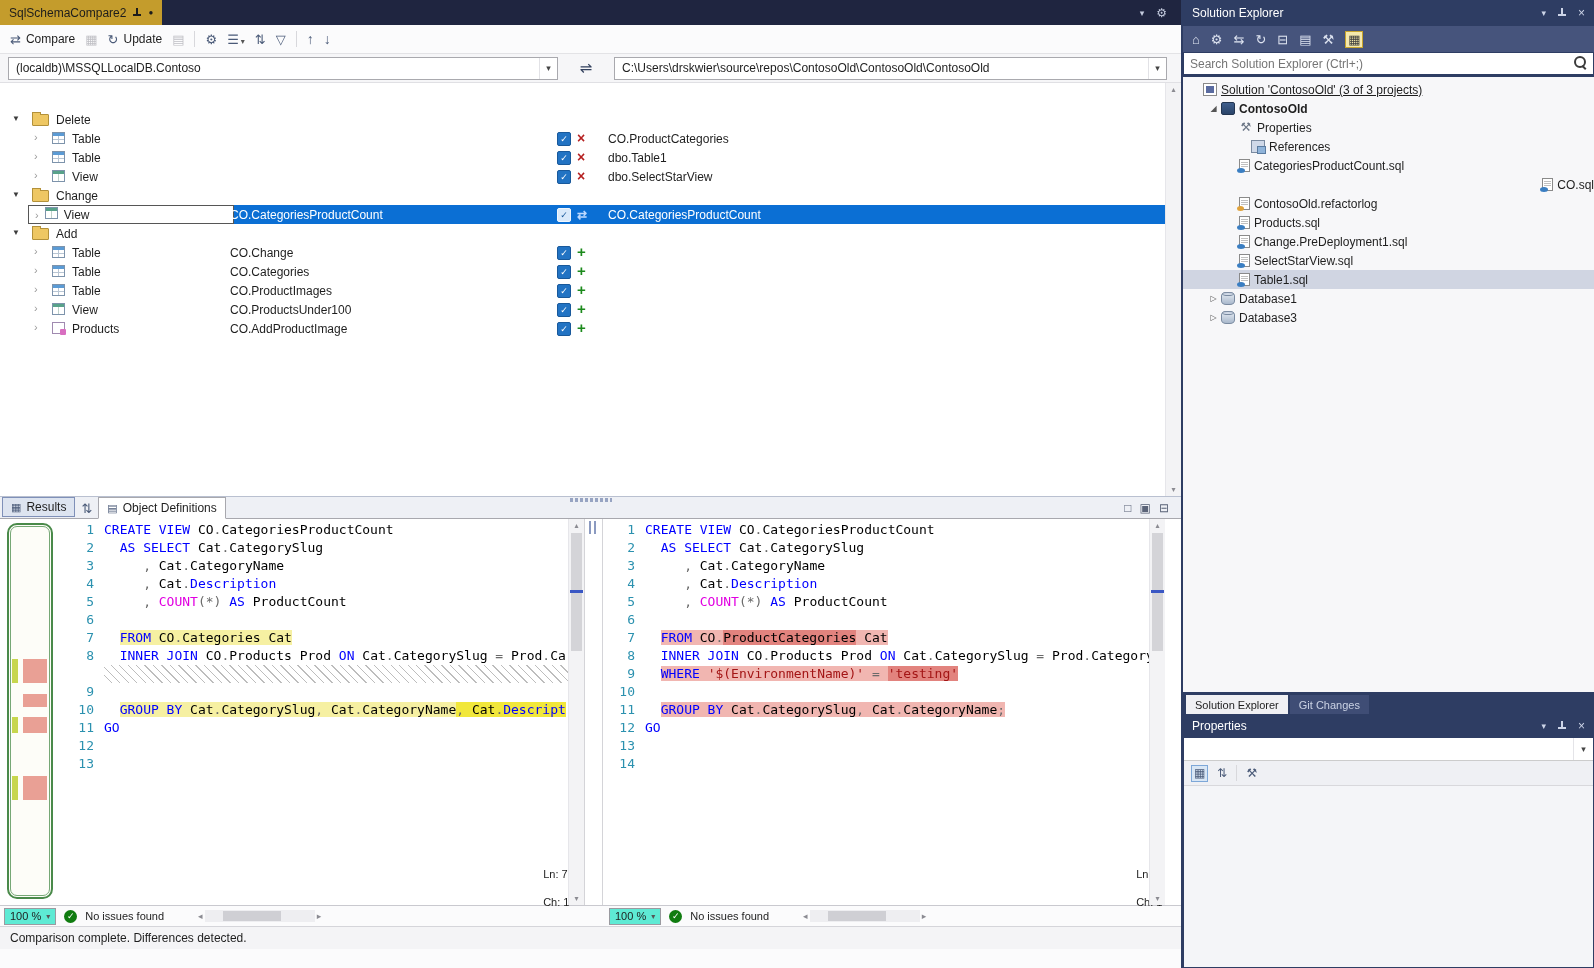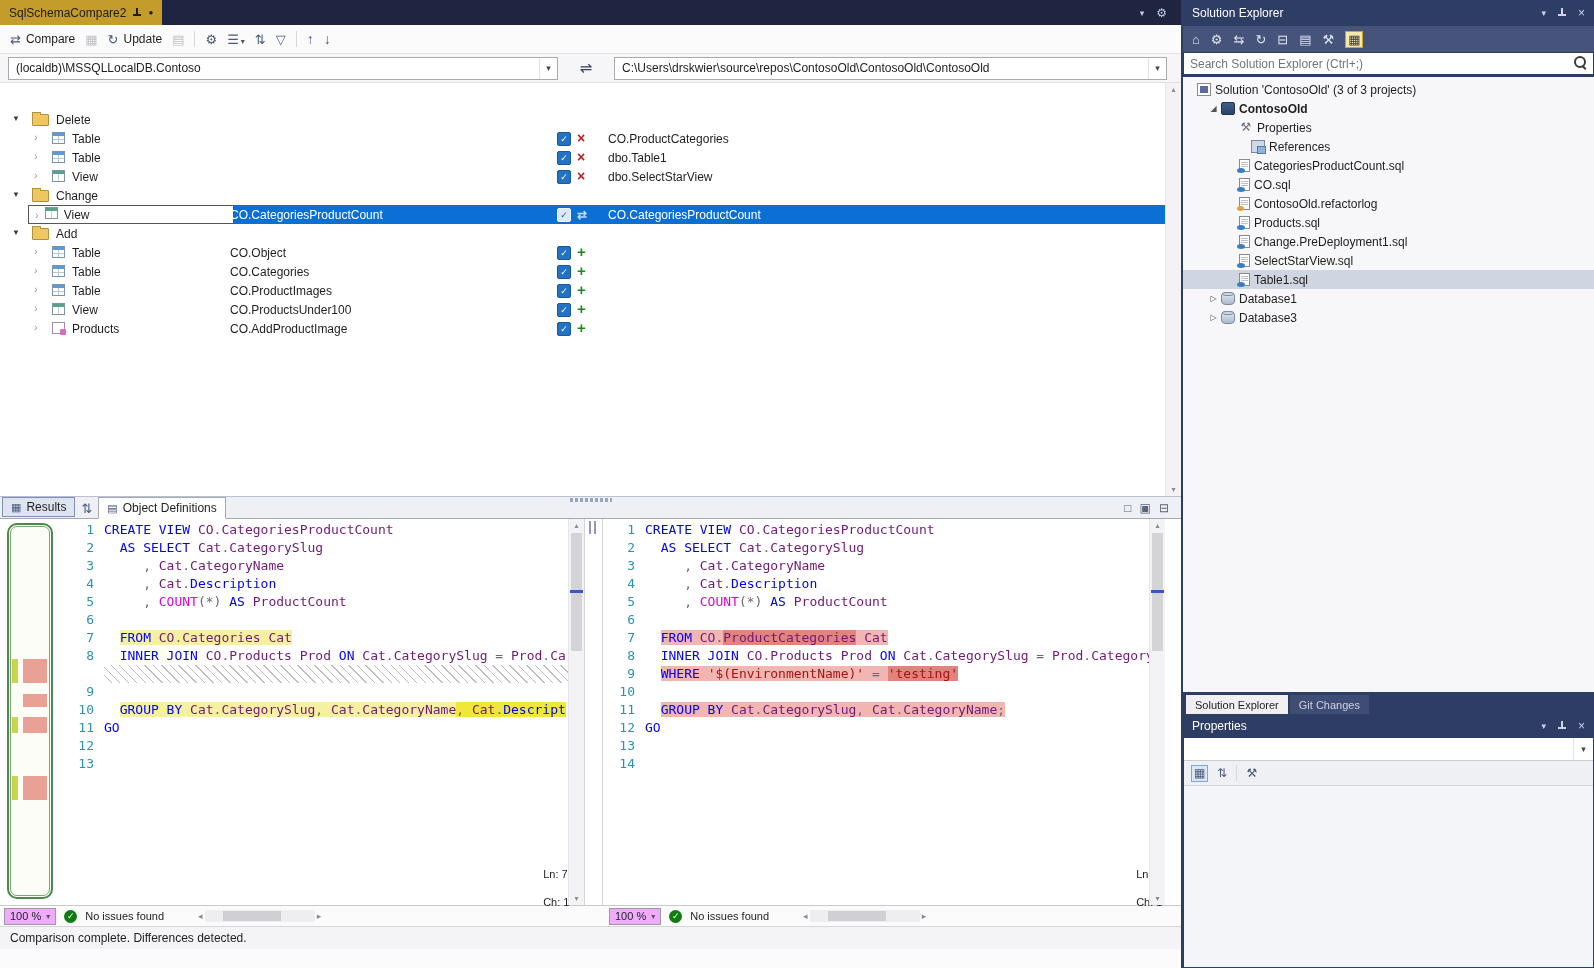--- a/index.html
+++ b/index.html
@@ -79,35 +79,35 @@
   .mk{position:absolute;z-index:1;}
   .mk.g{left:3px;width:6px;background:#c7d64e;}
   .mk.s{left:14px;right:4px;background:#e9a095;}
   .pane{display:flex;flex-direction:column;flex:0 0 auto;overflow:hidden;}
   .pane-inner{display:flex;flex:1;overflow:hidden;}
   .codecol{flex:1;overflow:hidden;padding-top:2px;}
   .cline{display:flex;height:18px;line-height:18px;font-family:"DejaVu Sans Mono",monospace;font-size:13px;white-space:pre;}
   .lnum{flex:0 0 32px;text-align:right;padding-right:10px;color:#2b91af;}
   .ltext{white-space:pre;}
   .hatch-fill{flex:1;background:repeating-linear-gradient(45deg,#ffffff 0 5px,#bdbdbd 5px 6px);}
-  .c-k{color:#0000ff;} .c-i{color:#701a75;text-align:center;} .c-o{color:#6a6a6a;} .c-f{color:#e100e1;} .c-s{color:#a31515;}
+  .c-k{color:#0000ff;} .c-i{color:#000000;text-align:center;} .c-o{color:#6a6a6a;} .c-f{color:#e100e1;} .c-s{color:#a31515;}
   .b-y{background:#f6f0a2;} .b-Y{background:#f1e73b;} .b-r{background:#f1b6b1;} .b-R{background:#e2837e;}
   .vscroll{width:15px;background:#f3f3f5;border-left:1px solid #e6e6ea;position:relative;flex:0 0 auto;}
   .vthumb{position:absolute;left:2px;right:2px;top:14px;height:118px;background:#d4d4d8;}
   .cmark{position:absolute;left:1px;right:1px;top:71px;height:3px;background:#3a57c4;}
   .divider{width:17px;background:#fff;border-left:1px solid #d4d4d8;border-right:1px solid #d4d4d8;position:relative;flex:0 0 auto;}
   .divider::before,.divider::after{content:"";position:absolute;top:2px;width:2px;height:13px;background:#8b9ac0;}
   .divider::before{left:4px;} .divider::after{left:9px;}
   .edge{width:16px;background:#fff;flex:0 0 auto;}
   
   .pstatus{height:20px;display:flex;border-top:1px solid #c9c9cf;background:#fbfbfc;font-size:11px;align-items:center;flex:0 0 auto;}
   .ps{display:flex;align-items:center;gap:8px;padding-left:4px;overflow:hidden;}
   .ps-left{width:584px;flex:0 0 auto;}
   .ps-right{margin-left:17px;flex:1;}
-  .zoom{border:1px solid #9a9aa0;background:#f0abfc;height:15px;display:flex;align-items:center;gap:5px;padding:0 5px;font-size:11px;}
+  .zoom{border:1px solid #9a9aa0;background:#5eead4;height:15px;display:flex;align-items:center;gap:5px;padding:0 5px;font-size:11px;}
   .zoom .za{font-size:8px;color:#555;}
   .okc{width:13px;height:13px;border-radius:50%;background:#107c10;color:#fff;font-size:9px;line-height:13px;text-align:center;flex:0 0 auto;}
   .hscroll{display:flex;align-items:center;margin-left:26px;}
   .ha{color:#8b8b92;font-size:9px;}
   .htrack{width:110px;height:12px;background:#eeeef1;position:relative;margin:0 2px;}
   .hthumb{position:absolute;left:18px;width:58px;top:1px;bottom:1px;background:#cfcfd4;}
   .ps-pos{margin-left:auto;display:flex;gap:16px;padding-right:10px;flex-direction:column;}
   
   .statusbar{height:22px;background:#f4f4f6;border-top:1px solid #d5d5da;display:flex;align-items:center;padding:0 10px;flex:0 0 auto;}
   .bottom-filler{flex:1;background:#fbfbfc;}
@@ -252,21 +252,21 @@
           </div>
           <div class="grid-row group-row">
             <span class="g-arrow">▼</span>
             <span class="g-folder-slot"><span class="ic-folder"></span></span>
             <span class="g-label">Add</span>
           </div>
           <div class="grid-row item-row">
             <span class="chev">›</span>
             <span class="ic-slot"><span class="ic-table"></span></span>
             <span class="t-label">Table</span>
-            <span class="src">CO.Object</span>
+            <span class="src">CO.Change</span>
             <span class="cbx">✓</span>
             <span class="act add">+</span>
           </div>
           <div class="grid-row item-row">
             <span class="chev">›</span>
             <span class="ic-slot"><span class="ic-table"></span></span>
             <span class="t-label">Table</span>
             <span class="src">CO.Categories</span>
             <span class="cbx">✓</span>
             <span class="act add">+</span>
@@ -456,21 +456,21 @@
       <span>⊟</span>
       <span>▤</span>
       <span>⚒</span>
       <span class="hl-box">▦</span>
     </div>
     <div class="se-search search-wrap">
       <input class="se-input" placeholder="Search Solution Explorer (Ctrl+;)" style="">
       <span class="mag"></span>
     </div>
     <div class="se-tree">
-        <div class="tree-item" style="">
+        <div class="tree-item" style="padding-left: 6px; text-decoration: underline;">
           <span class="tw"></span>
           <span class="tic tic-solution"></span>
           <span class="tlabel">Solution 'ContosoOld' (3 of 3 projects)</span>
         </div>
         <div class="tree-item bold" style="padding-left: 24px;">
           <span class="tw">◢</span>
           <span class="tic tic-project"></span>
           <span class="tlabel">ContosoOld</span>
         </div>
         <div class="tree-item" style="padding-left: 42px;">
@@ -481,21 +481,21 @@
         <div class="tree-item" style="padding-left: 30px; margin-left: 24px;">
           <span class="tw"></span>
           <span class="tic tic-references"></span>
           <span class="tlabel">References</span>
         </div>
         <div class="tree-item" style="padding-left: 42px;">
           <span class="tw"></span>
           <span class="tic tic-sql-file"></span>
           <span class="tlabel">CategoriesProductCount.sql</span>
         </div>
-        <div class="tree-item" style="padding-left: 42px;">
+        <div class="tree-item" style="padding-left: 42px; justify-content: flex-end;">
           <span class="tw"></span>
           <span class="tic tic-sql-file"></span>
           <span class="tlabel">CO.sql</span>
         </div>
         <div class="tree-item" style="padding-left: 42px;">
           <span class="tw"></span>
           <span class="tic tic-refactorlog"></span>
           <span class="tlabel">ContosoOld.refactorlog</span>
         </div>
         <div class="tree-item" style="padding-left: 42px;">

